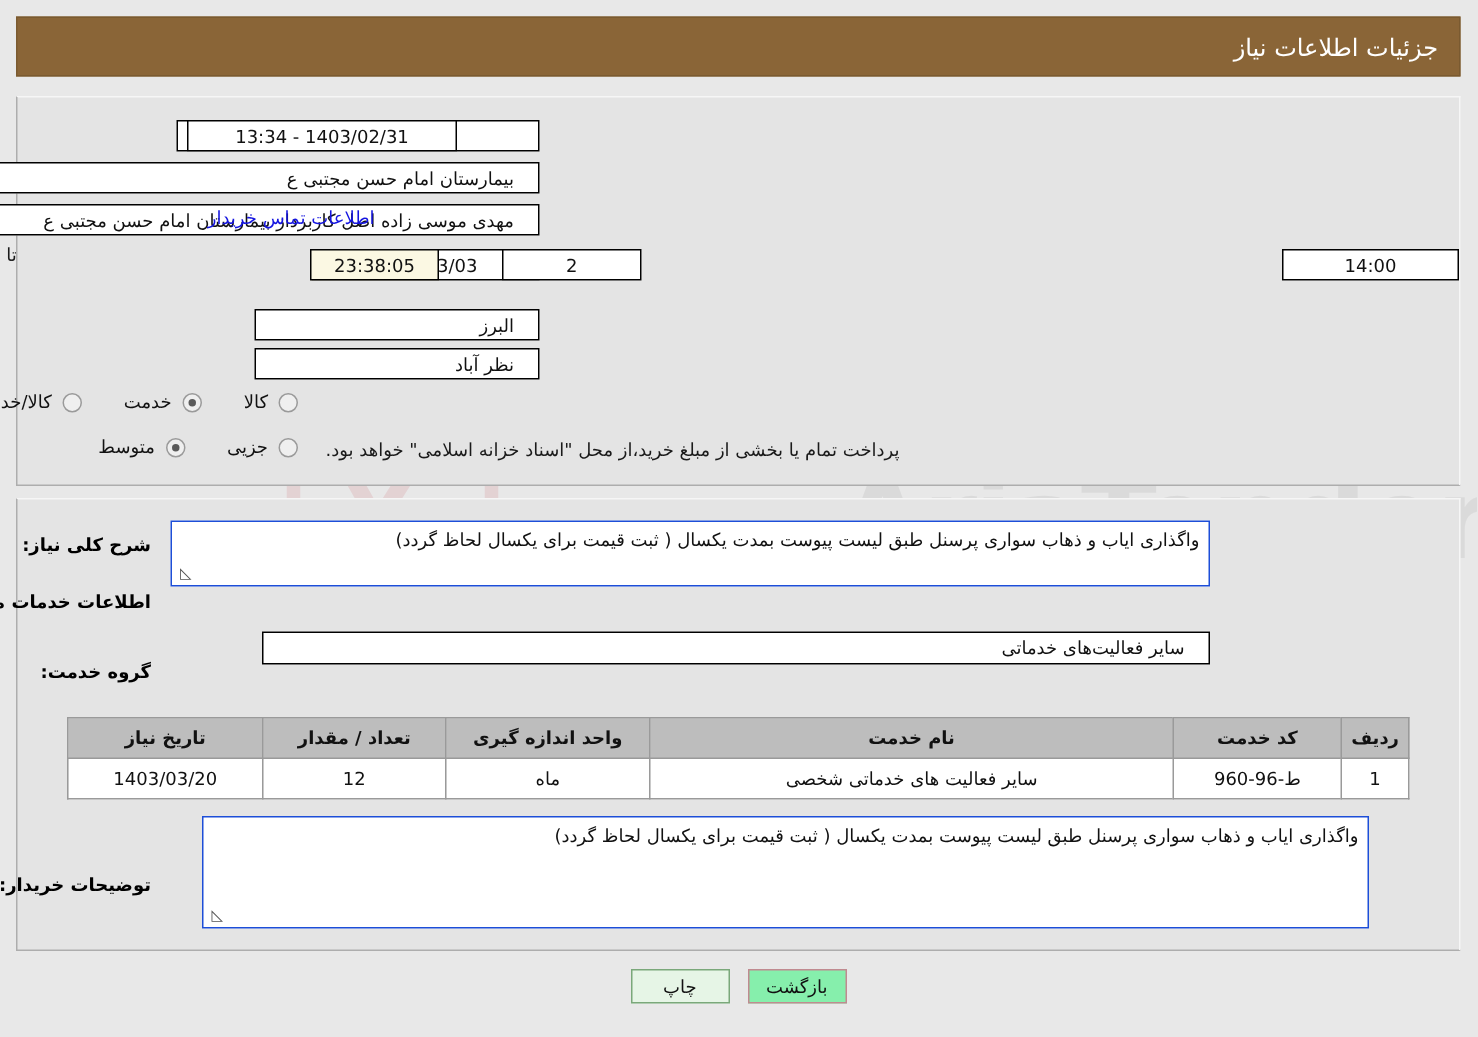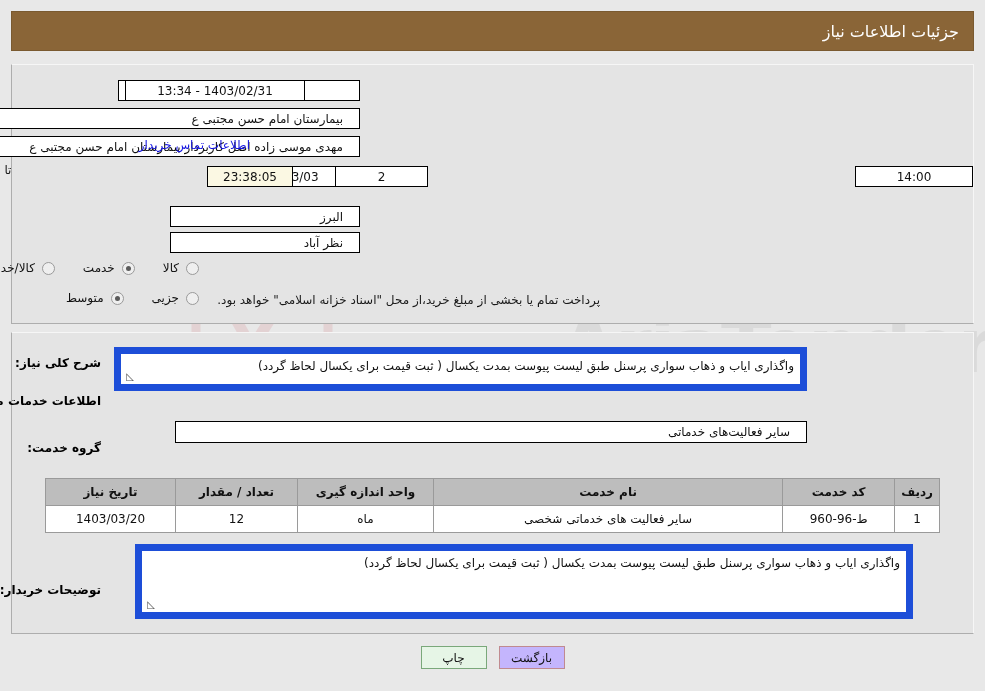--- a/index.html
+++ b/index.html
@@ -116,21 +116,21 @@
     border-radius: 50%;
     background: #5a5a5a;
   }
   .radio-group { display: flex; align-items: center; gap: 2px; }
   .radio-item { display: flex; align-items: center; gap: 3px; margin-inline-start: 22px; }
   .radio-item .rl { font-size: 12px; color: #111; }
 
   
   .ta {
     background: #fff;
-    border: 7px solid #1d4ed8;
+    border: 1px solid #1d4ed8;
     font-size: 12px;
     color: #111;
     padding: 4px 6px 0 6px;
     position: relative;
     line-height: 1.45;
     overflow: hidden;
   }
   .ta .grip {
     position: absolute;
     left: 3px; bottom: 2px;
@@ -173,21 +173,21 @@
     min-width: 66px;
     font-size: 12px;
     display: inline-flex;
     align-items: center;
     justify-content: center;
     border: 1px solid #7d7d7d;
     cursor: pointer;
     padding: 0 10px;
   }
   .btn-print  { background: #e6f5e6; border-color: #7aa87a; color: #111; }
-  .btn-back   { background: #c4b5fd; border-color: #c08a90; color: #111; }
+  .btn-back   { background: #86efac; border-color: #c08a90; color: #111; }
   #button-bar {
     position: absolute;
     left: 0; right: 0; top: 646px;
     display: flex;
     justify-content: center;
     align-items: center;
     gap: 12px;
     z-index: 12;
   }
 </style>

